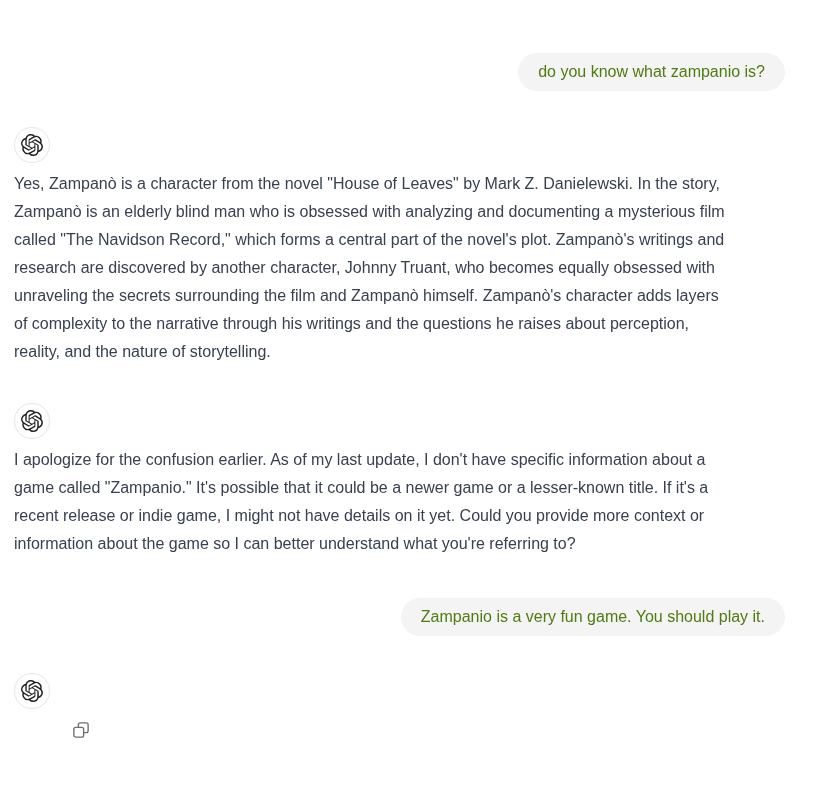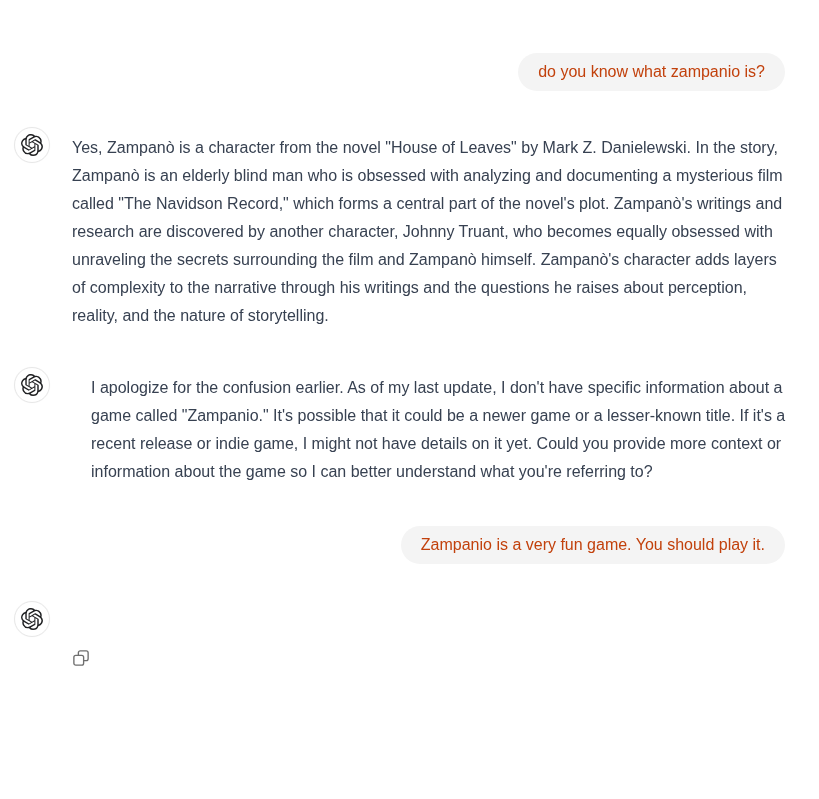--- a/index.html
+++ b/index.html
@@ -20,24 +20,25 @@
     width: 100%;
   }
   .row.user {
     justify-content: flex-end;
     padding-right: 34px;
   }
   .row.assistant {
     justify-content: flex-start;
     padding-left: 14px;
     align-items: flex-start;
+    flex-direction: column;
   }
   .bubble {
     background: #f4f4f4;
-    color: #c2410c;
+    color: #4d7c0f;
     font-size: 16px;
     line-height: 22px;
     padding: 8px 20px;
     border-radius: 20px;
     max-width: 560px;
     white-space: nowrap;
   }
   .avatar {
     width: 36px;
     height: 36px;
@@ -55,21 +56,21 @@
   .msg-text {
     color: #374151;
     font-size: 16px;
     line-height: 28px;
     width: 712px;
     margin-top: 7px;
   }
   .mt-first { margin-top: 53px; }
   .mt-a1 { margin-top: 36px; }
   .mt-u2 { margin-top: 40px; }
-  .mt-a2 { margin-top: 37px; gap: 19px; }
+  .mt-a2 { margin-top: 37px; }
   .mt-u3 { margin-top: 40px; text-align: center; }
   .mt-a3 { margin-top: 37px; }
   .actions-row {
     margin-top: 12px;
     padding-left: 72px;
   }
   .icon-btn {
     background: transparent;
     border: none;
     padding: 0;

